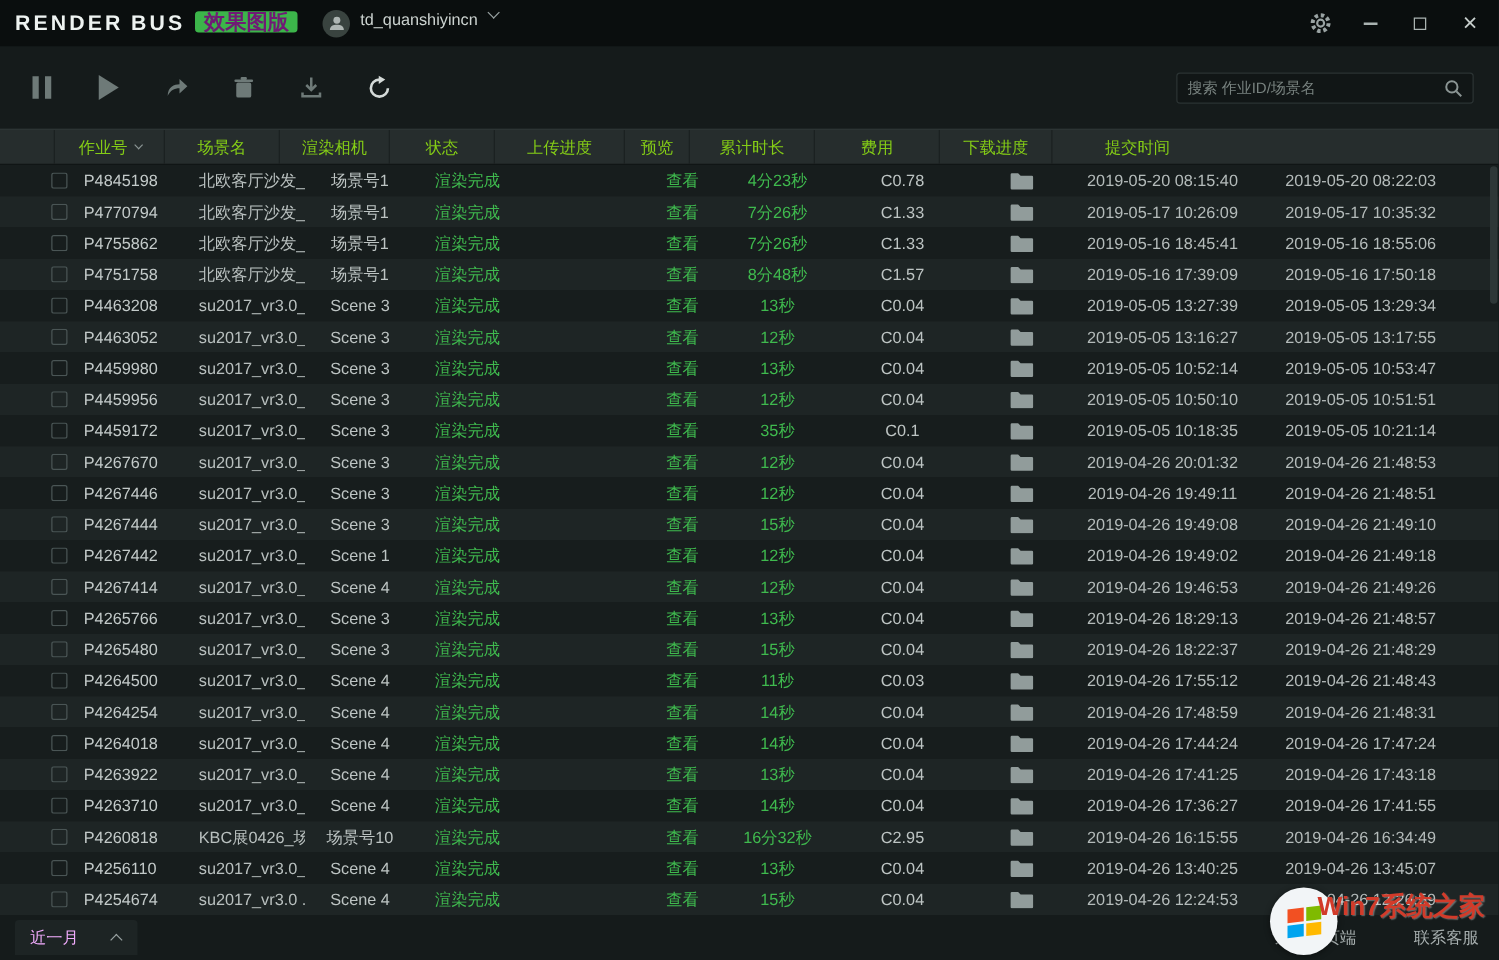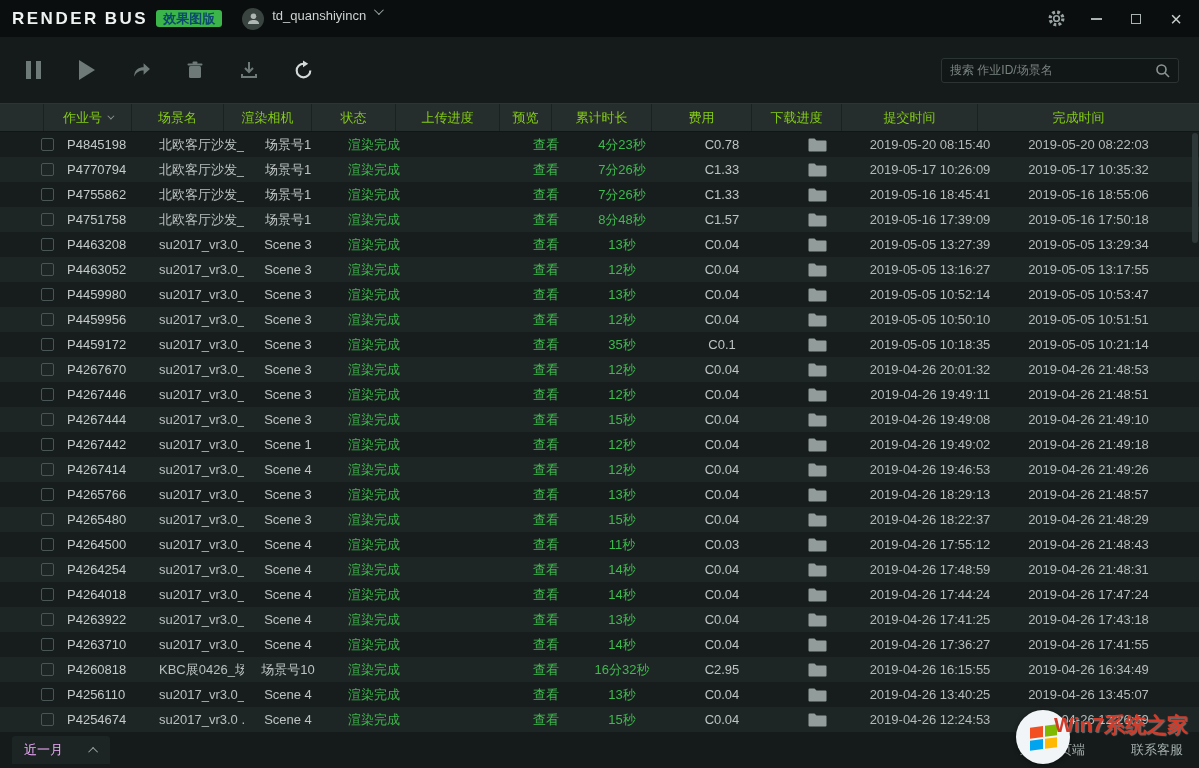--- a/index.html
+++ b/index.html
@@ -6,23 +6,23 @@
   html,body { width:1199px; height:768px; }
   body {
     font-family:"Liberation Sans","DejaVu Sans",sans-serif;
     background:#151b1b; color:#c2c9c9; overflow:hidden;
     -webkit-font-smoothing:antialiased;
   }
   .window { position:relative; width:1199px; height:768px; display:flex; flex-direction:column; background:#151b1b; }
 
   
   .titlebar { height:37px; background:#0a0e0e; display:flex; align-items:center; padding:0 12px; flex:0 0 auto; }
-  .logo { display:flex; align-items:center; gap:8px; }
+  .logo { display:flex; align-items:flex-start; gap:8px; }
   .logo-text { font-size:17px; font-weight:bold; letter-spacing:2.5px; color:#eef3f1; }
-  .badge { background:#3cb54a; color:#0c4a6e; font-size:13px; line-height:17px; padding:0 7px; border-radius:3px; font-weight:bold; }
+  .badge { background:#3cb54a; color:#701a75; font-size:17px; line-height:17px; padding:0 7px; border-radius:3px; font-weight:bold; }
   .user { display:flex; gap:8px; margin-left:20px; cursor:default; }
   .avatar { width:22px; height:22px; border-radius:50%; background:#39433f; display:flex; align-items:center; justify-content:center; }
   .username { font-size:13px; color:#ccd3d0; }
   .chev { display:inline-block; width:7px; height:7px; border-right:1.6px solid #9aa3a3; border-bottom:1.6px solid #9aa3a3; }
   .chev.down { transform:rotate(45deg) translateY(-2px); }
   .chev.up { transform:rotate(-135deg) translateY(-2px); }
   .win-controls { margin-left:auto; display:flex; align-items:center; gap:18px; }
   .wc { width:22px; height:22px; display:flex; align-items:center; justify-content:center; color:#aab3b1; cursor:pointer; }
   .wc-min { width:11px; height:2px; background:#aab3b1; display:inline-block; }
   .wc-max { width:10px; height:10px; border:1.6px solid #aab3b1; display:inline-block; }
@@ -188,23 +188,20 @@
       </div>
     <div class="th">
         <span>费用</span>
       </div>
     <div class="th">
         <span>下载进度</span>
       </div>
     <div class="th">
         <span>提交时间</span>
       </div>
-    <div class="th">
-        <span>完成时间</span>
-      </div>
   </div>
 
   <div class="tbody">
     <div class="row cols">
       <div class="cell c-check">
           <span class="checkbox"></span>
         </div>
       <div class="cell c-id">P4845198</div>
       <div class="cell c-scene">北欧客厅沙发_...</div>
       <div class="cell c-camera">场景号1</div>

